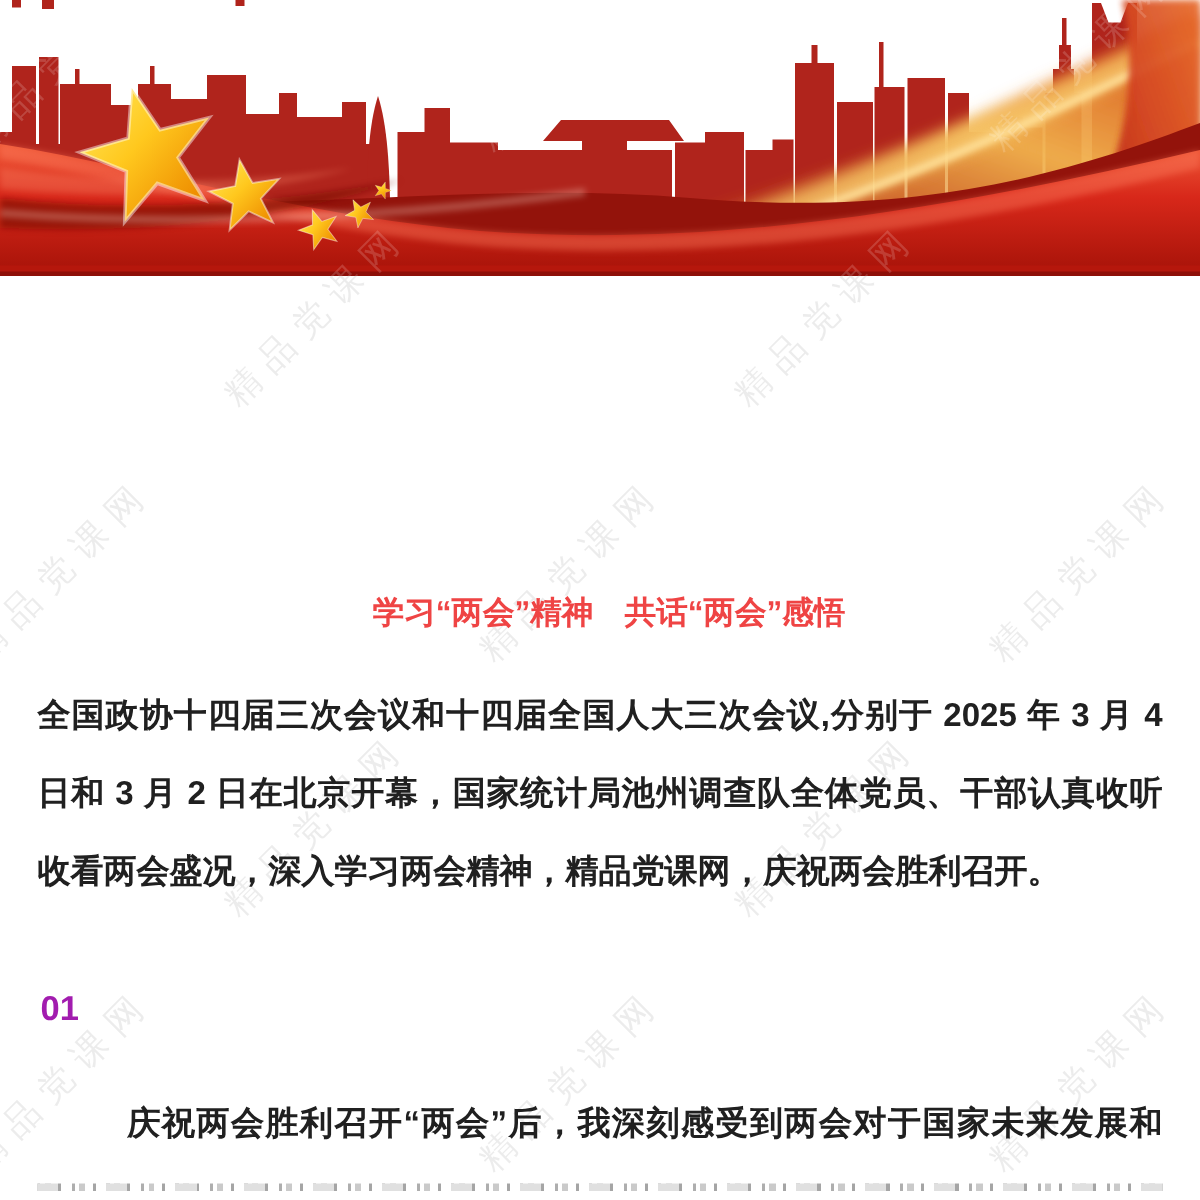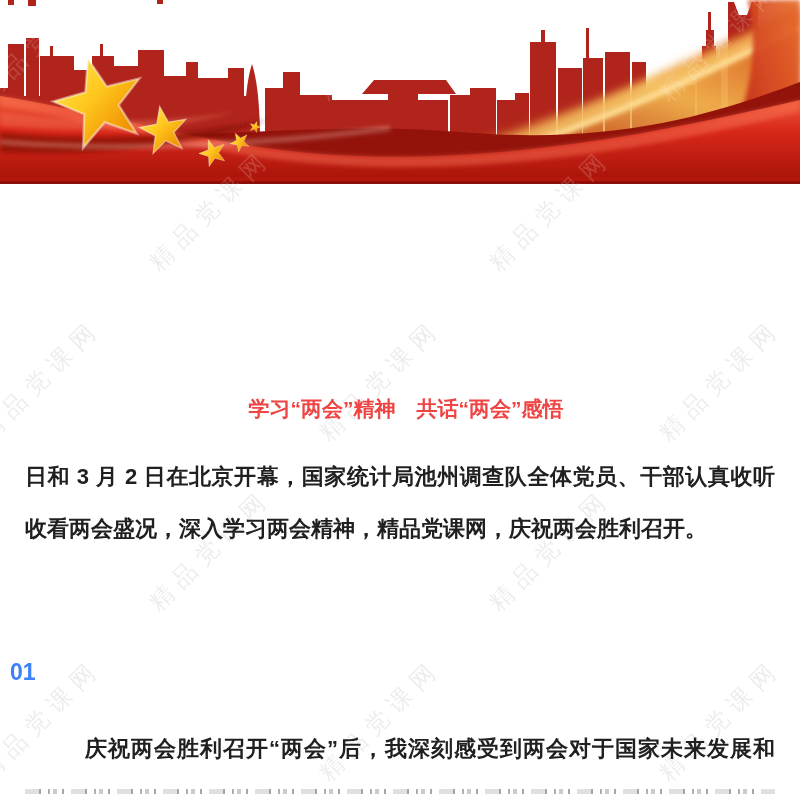--- a/index.html
+++ b/index.html
@@ -16,22 +16,22 @@
   
   .doc{position:absolute;inset:0;z-index:4;}
   .title{position:absolute;left:12px;right:0;top:387px;text-align:center;
          font-size:21px;font-weight:700;color:#ef4444;line-height:44px;}
   .p1{position:absolute;left:25px;right:25px;top:451px;
       font-size:22px;line-height:52px;font-weight:600;color:#202020;}
   .p2{position:absolute;left:25px;right:25px;top:723px;
       font-size:22px;line-height:52px;font-weight:600;color:#202020;}
   .line-j{text-align:justify;text-align-last:justify;}
   .indent{text-indent:60px;}
-  .sec{position:absolute;left:10px;top:654px;font-size:23px;font-weight:700;
-       line-height:36px;color:#3b82f6;}
+  .sec{position:absolute;left:27px;top:654px;font-size:23px;font-weight:700;
+       line-height:36px;color:#a21caf;}
   .clipped-line{position:absolute;left:25px;right:25px;top:789px;height:5px;opacity:.8;
       background:
         repeating-linear-gradient(90deg,#d9d9d9 0 14px,transparent 14px 46px),
         repeating-linear-gradient(90deg,#9a9a9a 0 2px,transparent 2px 5px,#bdbdbd 5px 9px,transparent 9px 14px,#8f8f8f 14px 16px,transparent 16px 23px);}
 </style>
 </head>
 <body>
 
 <div class="page">
 
@@ -133,20 +133,21 @@
       <span class="wm" style="left: 550px; top: 366px; color: rgba(0, 0, 0, 0.075);">精品党课网</span>
       <span class="wm" style="left: 40px; top: 536px; color: rgba(0, 0, 0, 0.075);">精品党课网</span>
       <span class="wm" style="left: 380px; top: 536px; color: rgba(0, 0, 0, 0.075);">精品党课网</span>
       <span class="wm" style="left: 720px; top: 536px; color: rgba(0, 0, 0, 0.075);">精品党课网</span>
     </div>
 
   <div class="doc">
     <div class="title">学习“两会”精神　共话“两会”感悟</div>
 
     <div class="p1">
+      <div class="line-j">全国政协十四届三次会议和十四届全国人大三次会议,分别于 2025 年 3 月 4</div>
       <div class="line-j">日和 3 月 2 日在北京开幕，国家统计局池州调查队全体党员、干部认真收听</div>
       <div>收看两会盛况，深入学习两会精神，精品党课网，庆祝两会胜利召开。</div>
     </div>
 
     <div class="sec">01</div>
 
     <div class="p2">
       <div class="line-j indent">庆祝两会胜利召开“两会”后，我深刻感受到两会对于国家未来发展和</div>
     </div>
 

